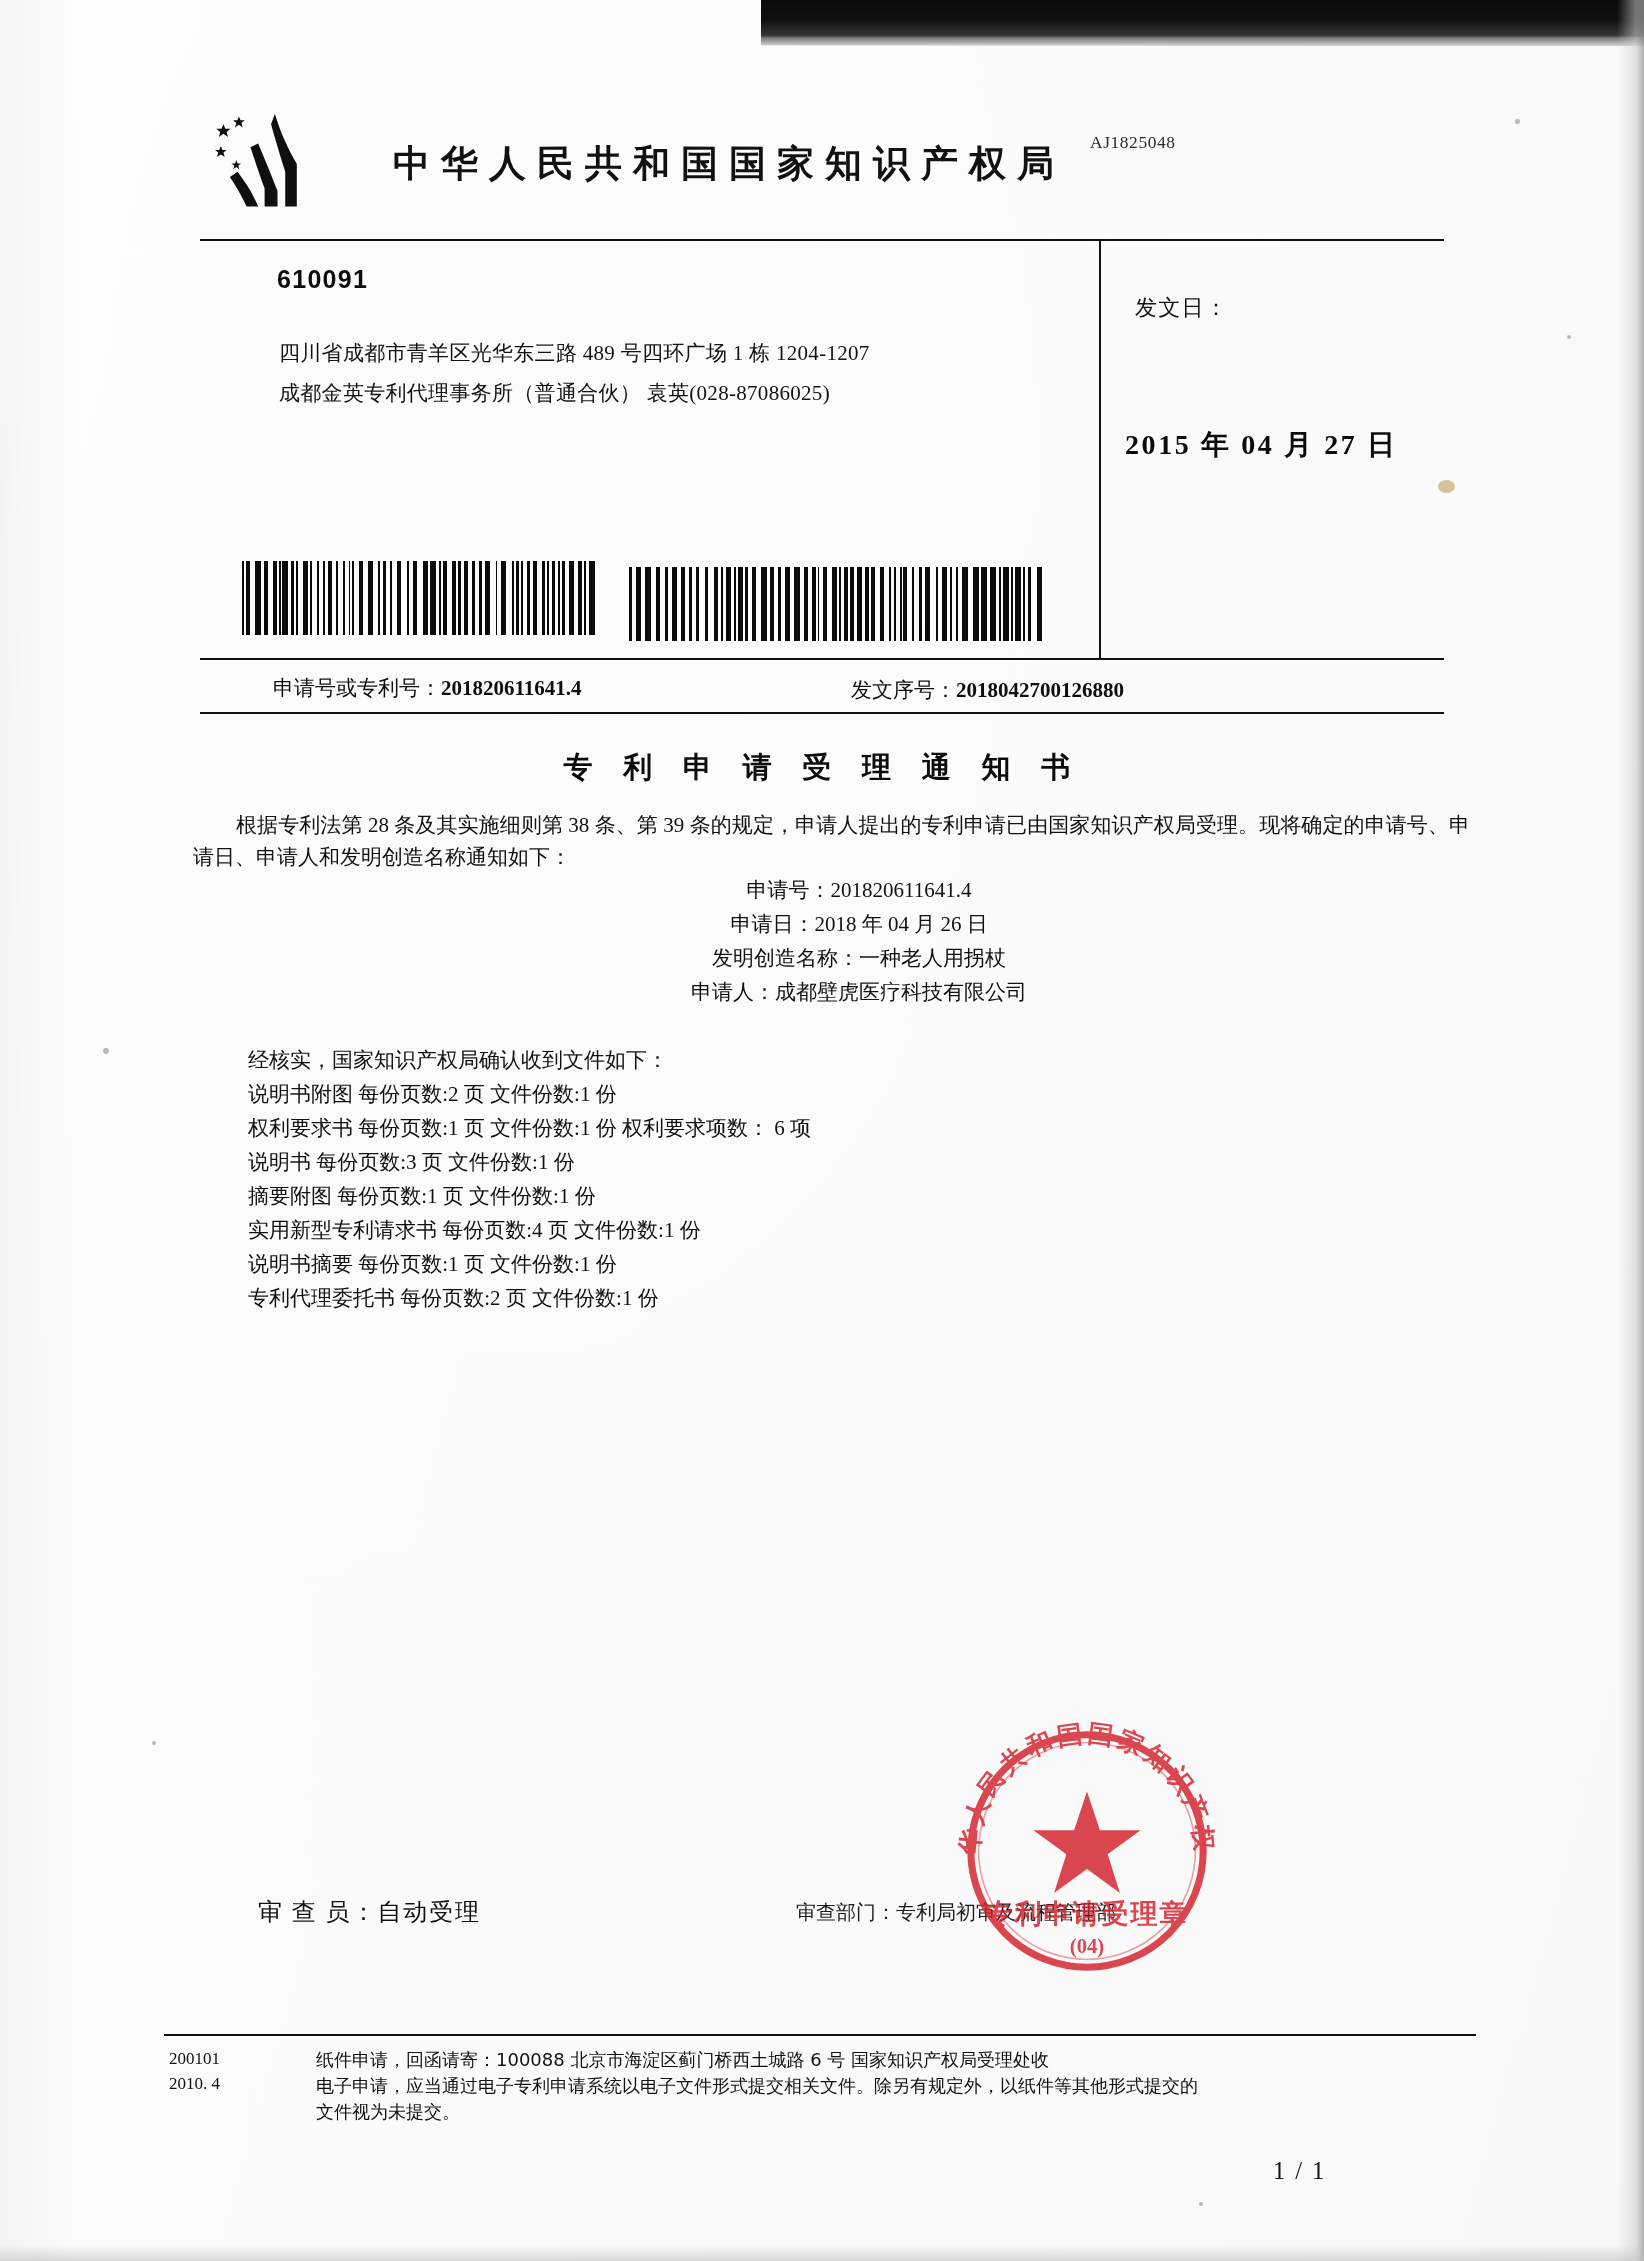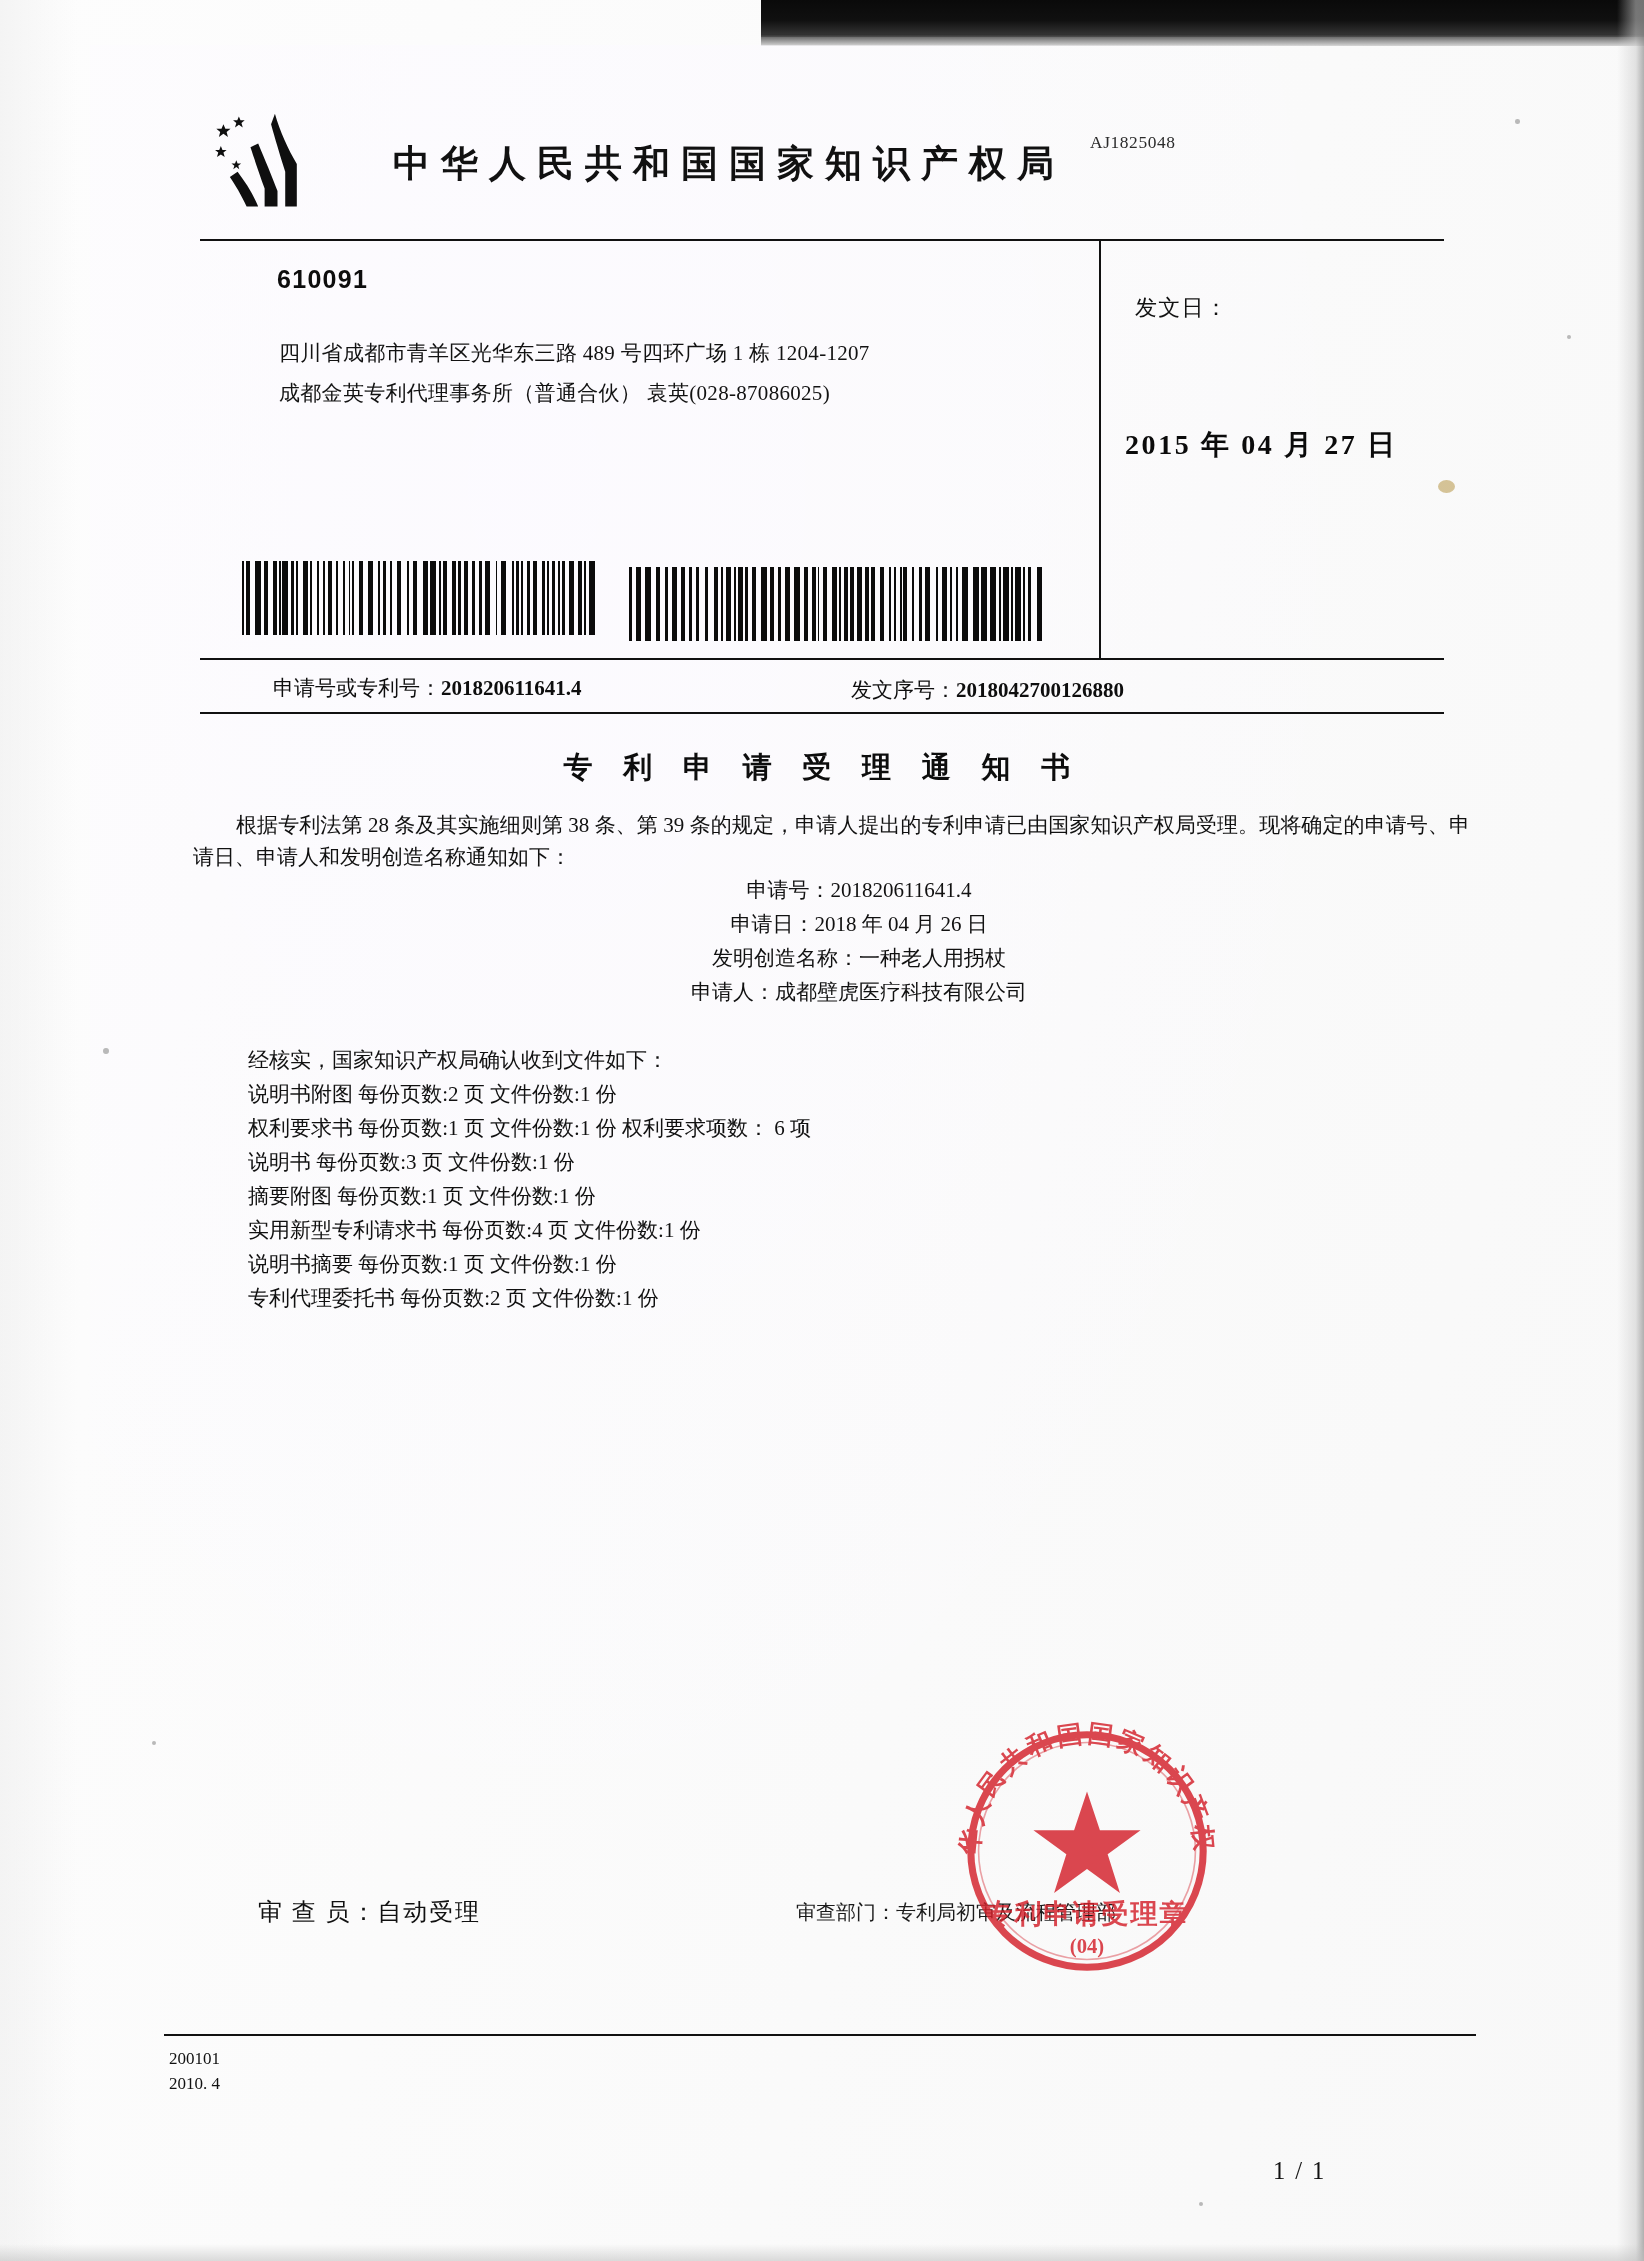--- a/index.html
+++ b/index.html
@@ -318,20 +318,25 @@
         <text x="220" y="378" font-size="32" font-weight="bold" fill="#d4202a" text-anchor="middle" font-family="'Liberation Serif','DejaVu Serif',serif">(04)</text>
       </g>
     </svg>
   </div>
 
   <div class="rule-foot"></div>
   <div class="foot-code">
     <div>200101</div>
     <div>2010. 4</div>
   </div>
+  <div class="foot-text">
+    <div>纸件申请，回函请寄：100088 北京市海淀区蓟门桥西土城路 6 号  国家知识产权局受理处收</div>
+    <div>电子申请，应当通过电子专利申请系统以电子文件形式提交相关文件。除另有规定外，以纸件等其他形式提交的</div>
+    <div>文件视为未提交。</div>
+  </div>
   <div class="pageno">1 / 1</div>
 
   <div class="speck" style="left:1515px;top:119px;width:4.5px;height:4.5px;"></div>
   <div class="speck" style="left:1567px;top:335px;width:3.9px;height:3.9px;"></div>
   <div class="speck" style="left:103px;top:1048px;width:5.8px;height:5.8px;"></div>
   <div class="speck" style="left:152px;top:1741px;width:3.9px;height:3.9px;"></div>
   <div class="speck" style="left:1199px;top:2202px;width:3.9px;height:3.9px;"></div>
 </div>
 
 

